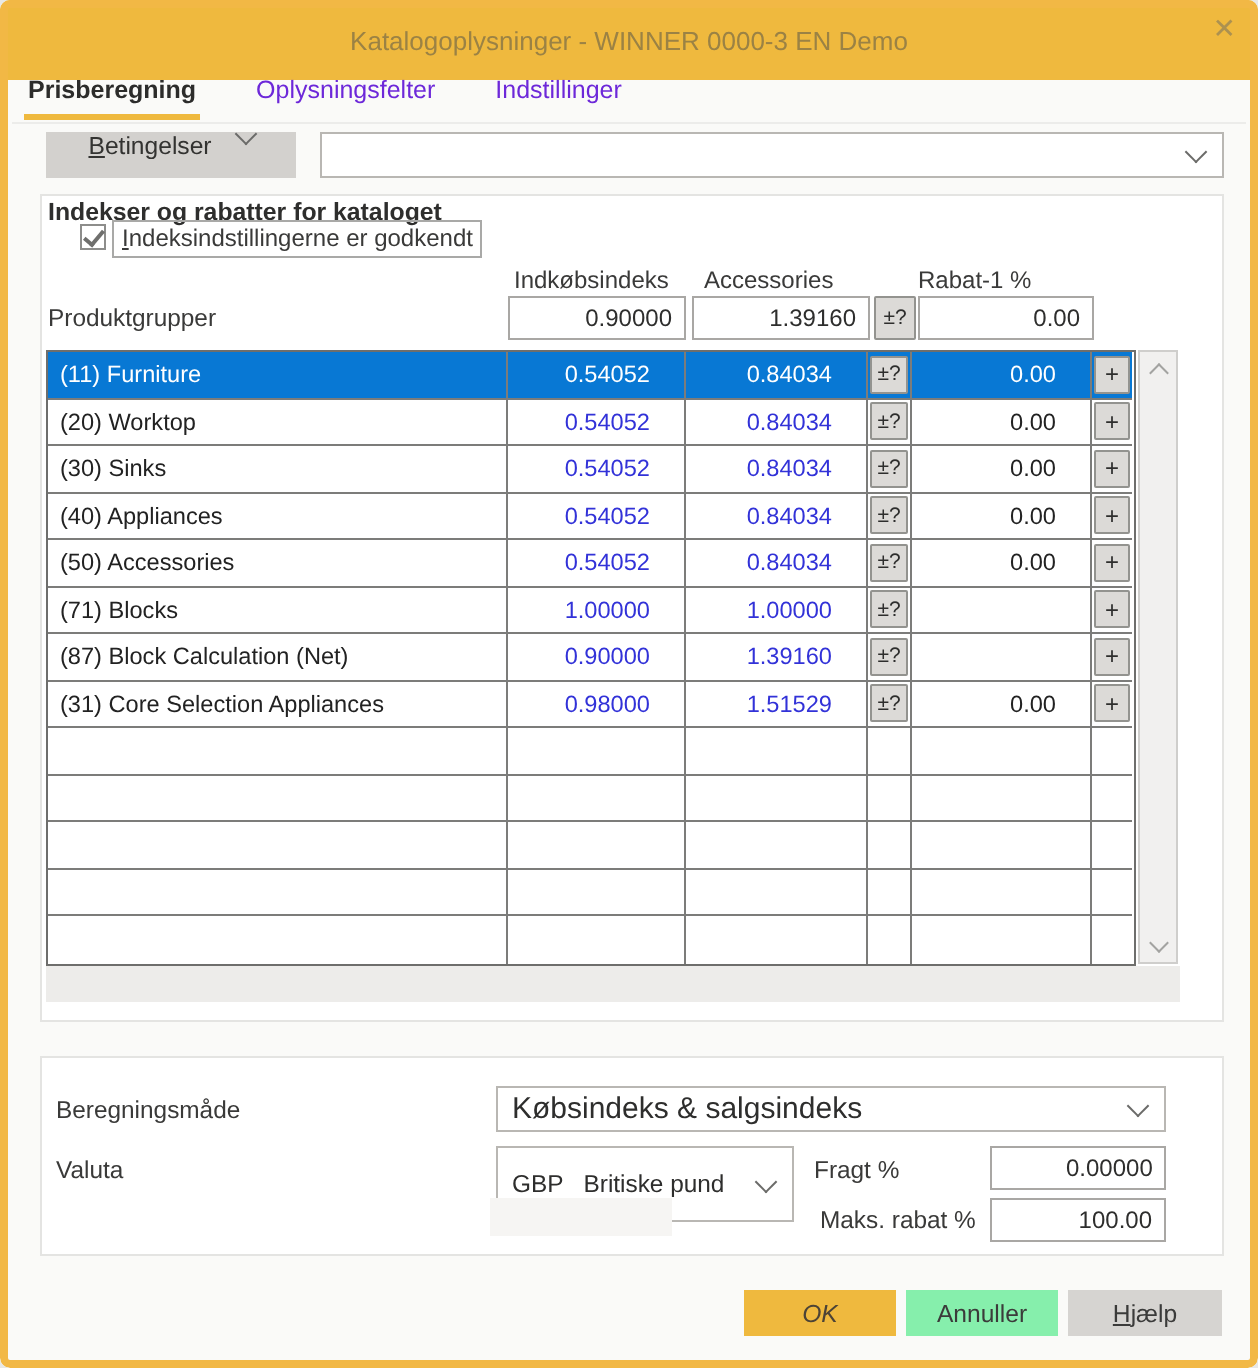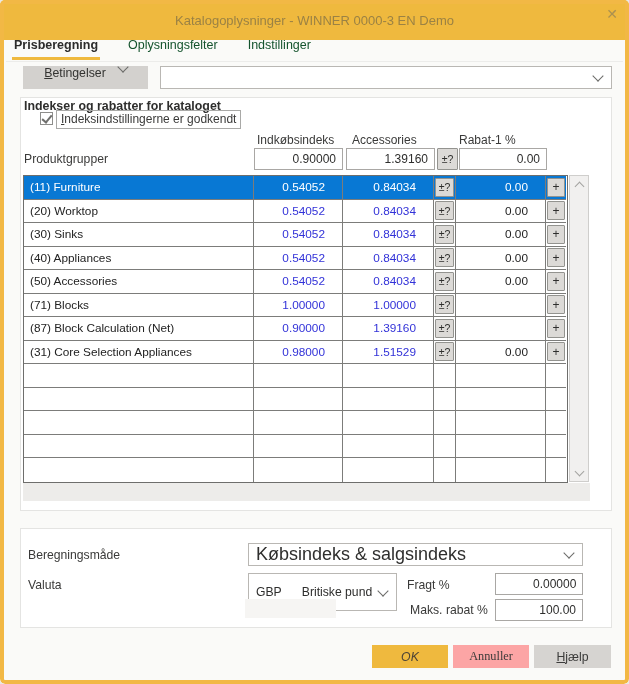--- a/index.html
+++ b/index.html
@@ -12,21 +12,21 @@
   .border-overlay{position:absolute;inset:0;border:4px solid #f2b845;border-radius:5px;pointer-events:none;z-index:60;}
   .abs{position:absolute;box-sizing:border-box;}
 
   
   .titlebar{left:0;top:0;width:629px;height:40px;background:#efb93e;display:flex;align-items:center;justify-content:center;}
   .titlebar .title{font-size:13px;color:#9b8244;}
   .close-btn{position:absolute;right:11px;top:6px;font-size:14px;color:#ac9150;cursor:default;line-height:16px;}
 
   
   .tabrow{left:12px;top:38px;height:22px;display:flex;gap:26px;z-index:2;}
-  .tab{font-size:12.5px;color:#14532d;padding:0 2px 4px 2px;border-bottom:3px solid transparent;}
+  .tab{font-size:12.5px;color:#6d28d9;padding:0 2px 4px 2px;border-bottom:3px solid transparent;}
   .tab.active{font-weight:bold;color:#2c2c2b;border-bottom:3px solid #efb93e;}
   .tab-divider{left:6px;top:61px;width:617px;height:1px;background:#ececea;}
 
   
   .cond-btn{left:23px;top:66px;width:125px;height:23px;background:#d3d1ce;display:flex;align-items:flex-start;justify-content:center;gap:13px;font-size:12.3px;color:#333331;}
   .combo{background:#fff;border:1px solid #b9b7b3;display:flex;align-items:center;}
   .combo .chev{margin-left:auto;margin-right:9px;}
   .top-combo{left:160px;top:66px;width:452px;height:23px;}
   .chev{width:7px;height:7px;border-right:1.6px solid #6b6b69;border-bottom:1.6px solid #6b6b69;transform:rotate(45deg);margin-top:-3px;flex:none;}
 
@@ -77,31 +77,31 @@
   .sarrow{width:100%;height:17px;display:flex;align-items:center;justify-content:center;}
   .sarrow .chev{border-color:#a3a3a1;width:6px;height:6px;}
   .up .chev{transform:rotate(-135deg);margin-top:3px;}
   .down .chev{transform:rotate(45deg);}
   .hstrip{left:23px;top:483px;width:567px;height:18px;background:#edecea;}
 
   
   .lbl{font-size:12.2px;color:#3a3a39;}
   .l-calc{left:28px;top:548px;} .l-valuta{left:28px;top:578px;}
   .l-fragt{left:407px;top:578px;} .l-maks{left:410px;top:603px;}
-  .calc-combo{left:248px;top:543px;width:335px;height:23px;padding-left:7px;font-size:18px;color:#2e2e2d;}
+  .calc-combo{left:248px;top:543px;width:335px;height:23px;padding-left:7px;font-size:15px;color:#2e2e2d;}
   .cur-combo{left:248px;top:573px;width:149px;height:38px;padding-left:7px;font-size:12.2px;color:#2e2e2d;gap:0;}
-  .cur-name{margin-left:20px;}
+  .cur-name{margin-left:10px;}
   .f-fragt{left:495px;top:573px;width:88px;padding-left:37px;}
   .f-maks{left:495px;top:599px;width:88px;}
   .disabled-box{left:245px;top:599px;width:91px;height:19px;background:#f6f5f3;}
 
   
   .btn{height:23px;display:flex;align-items:center;justify-content:center;font-size:12.3px;color:#3b3b3a;}
   .btn-ok{left:372px;top:645px;width:76px;background:#efb93e;color:#4c4336;font-style:italic;}
-  .btn-cancel{left:453px;top:645px;width:76px;background:#fca5a5;font-family:Liberation Serif, serif;}
+  .btn-cancel{left:453px;top:645px;width:76px;background:#86efac;}
   .btn-help{left:534px;top:645px;width:77px;background:#d6d4d1;}
   u{text-decoration:underline;}
 </style>
 </head>
 <body>
 
 <div class="dialog">
 
   <div class="abs titlebar">
     <span class="title">Katalogoplysninger - WINNER 0000-3 EN Demo</span>

